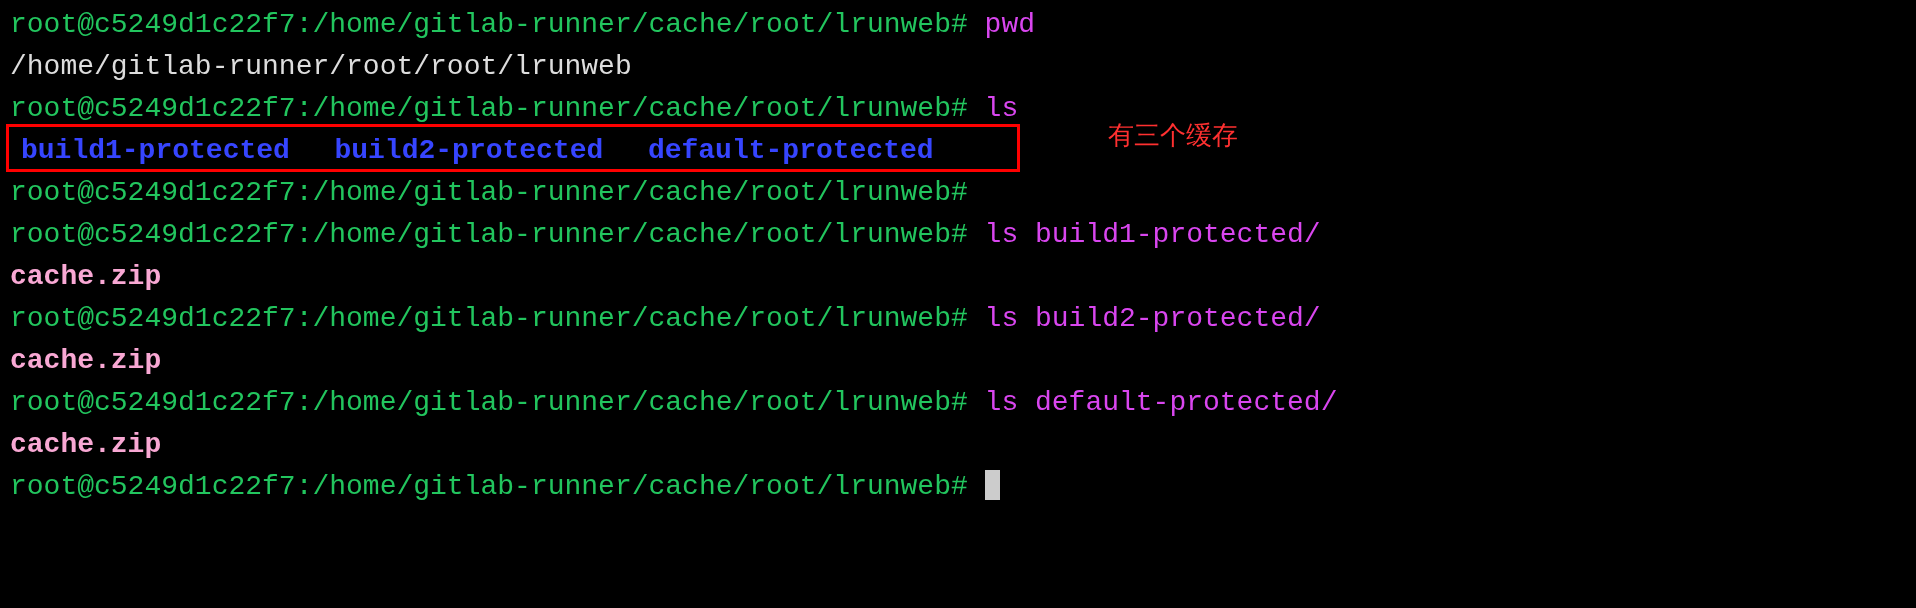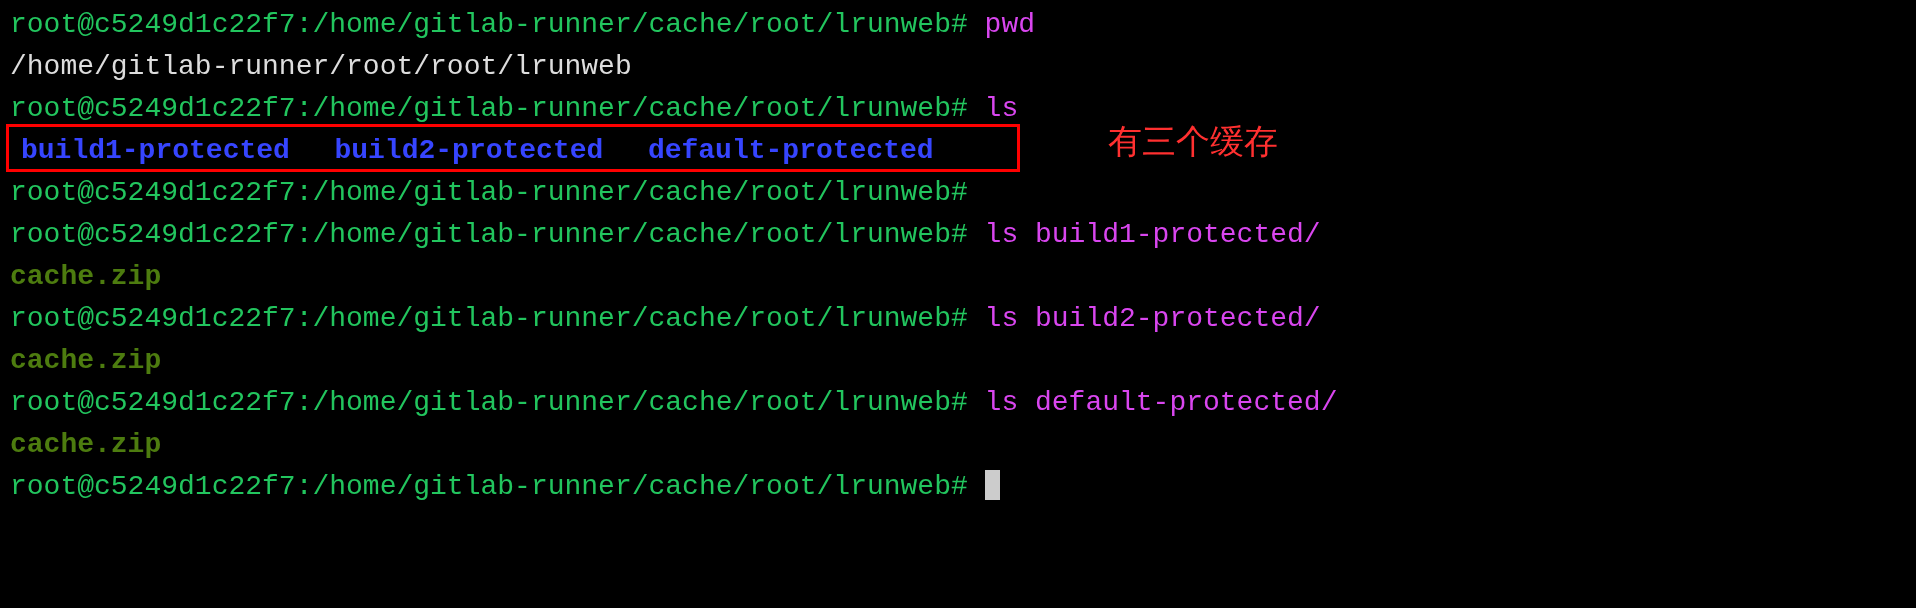--- a/index.html
+++ b/index.html
@@ -22,21 +22,21 @@
     .line {
       white-space: pre;
       position: relative;
     }
     .dir {
       color: #3645ff;
       font-weight: bold;
       margin-left: 11px;
     }
     .archive {
-      color: #4d7c0f;
+      color: #f9a8d4;
       font-weight: bold;
       margin-top: 32px;
     }
     .prompt {
       color: #22c55e;
     }
     .cmd {
       color: #d946ef;
     }
     .highlight-box {
@@ -46,21 +46,21 @@
       top: 124px;
       width: 1014px;
       height: 48px;
       pointer-events: none;
     }
     .annotation {
       color: #ff3030;
       position: absolute;
       left: 1108px;
       top: 116px;
-      font-size: 34px;
+      font-size: 26px;
       font-family: 'Microsoft YaHei', SimHei, sans-serif;
     }
     .cursor {
       display: inline-block;
       width: 15px;
       height: 30px;
       background: #ccc;
       vertical-align: text-bottom;
       margin-bottom: 2px;
     }

